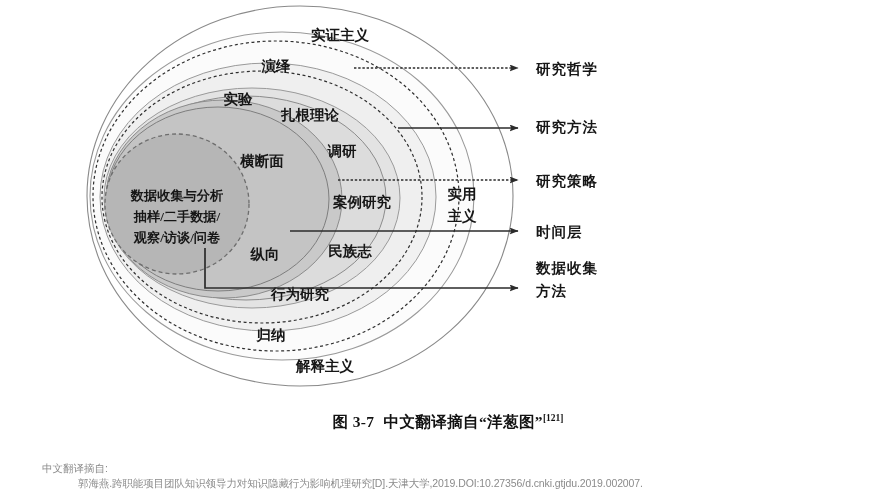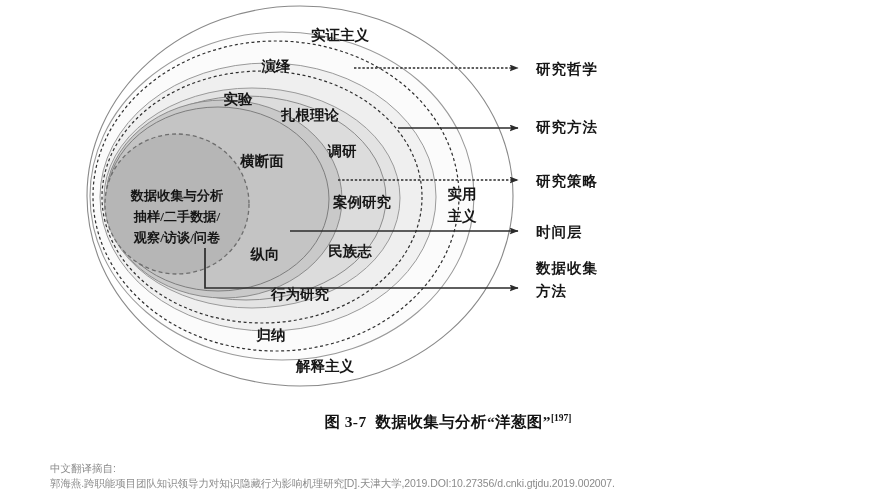--- a/index.html
+++ b/index.html
@@ -42,29 +42,29 @@
   }
   .fig-caption .sup {
     font-size: 9.5px;
     vertical-align: super;
     font-weight: bold;
     letter-spacing: 0;
   }
   .fig-caption .gap { display: inline-block; width: 9px; }
   .source-block {
     position: absolute;
-    left: 50px;
+    left: 42px;
     top: 461px;
     font-family: "Liberation Sans", "DejaVu Sans", sans-serif;
     font-size: 10.5px;
     line-height: 15px;
     color: #8b8b8b;
     white-space: nowrap;
   }
-  .source-line2 { letter-spacing: -0.1px; }
+  .source-line2 { letter-spacing: -0.1px; margin-left: 36px; }
   svg text {
     font-family: "Liberation Serif", "DejaVu Serif", serif;
     font-weight: bold;
     fill: #161616;
   }
   svg text.lbl { font-size: 14.5px; }
   svg text.lbl-core { font-size: 13.2px; }
   svg text.lbl-right { font-size: 14.5px; letter-spacing: 1px; }
 </style>
 </head>
@@ -143,21 +143,21 @@
       <text class="lbl-right" x="536" y="237">时间层</text>
     </g>
     <g>
       <path d="M205,248 L205,288 L518,288" fill="none" stroke="#2b2b2b" stroke-width="1.7" marker-end="url(#arrowhead)"></path>
       <text class="lbl-right" x="536" y="273">数据收集</text>
       <text class="lbl-right" x="536" y="296">方法</text>
     </g>
   </svg>
 
   <div class="fig-caption">
-    <span>图 3-7</span><span class="gap"></span><span>数据收集与分析“洋葱图”</span><span class="sup">[197]</span>
+    <span>图 3-7</span><span class="gap"></span><span>中文翻译摘自“洋葱图”</span><span class="sup">[121]</span>
   </div>
 
   <div class="source-block">
     <div class="source-line1">中文翻译摘自:</div>
     <div class="source-line2">郭海燕.跨职能项目团队知识领导力对知识隐藏行为影响机理研究[D].天津大学,2019.DOI:10.27356/d.cnki.gtjdu.2019.002007.</div>
   </div>
 
 </div>
 
 </body></html>

